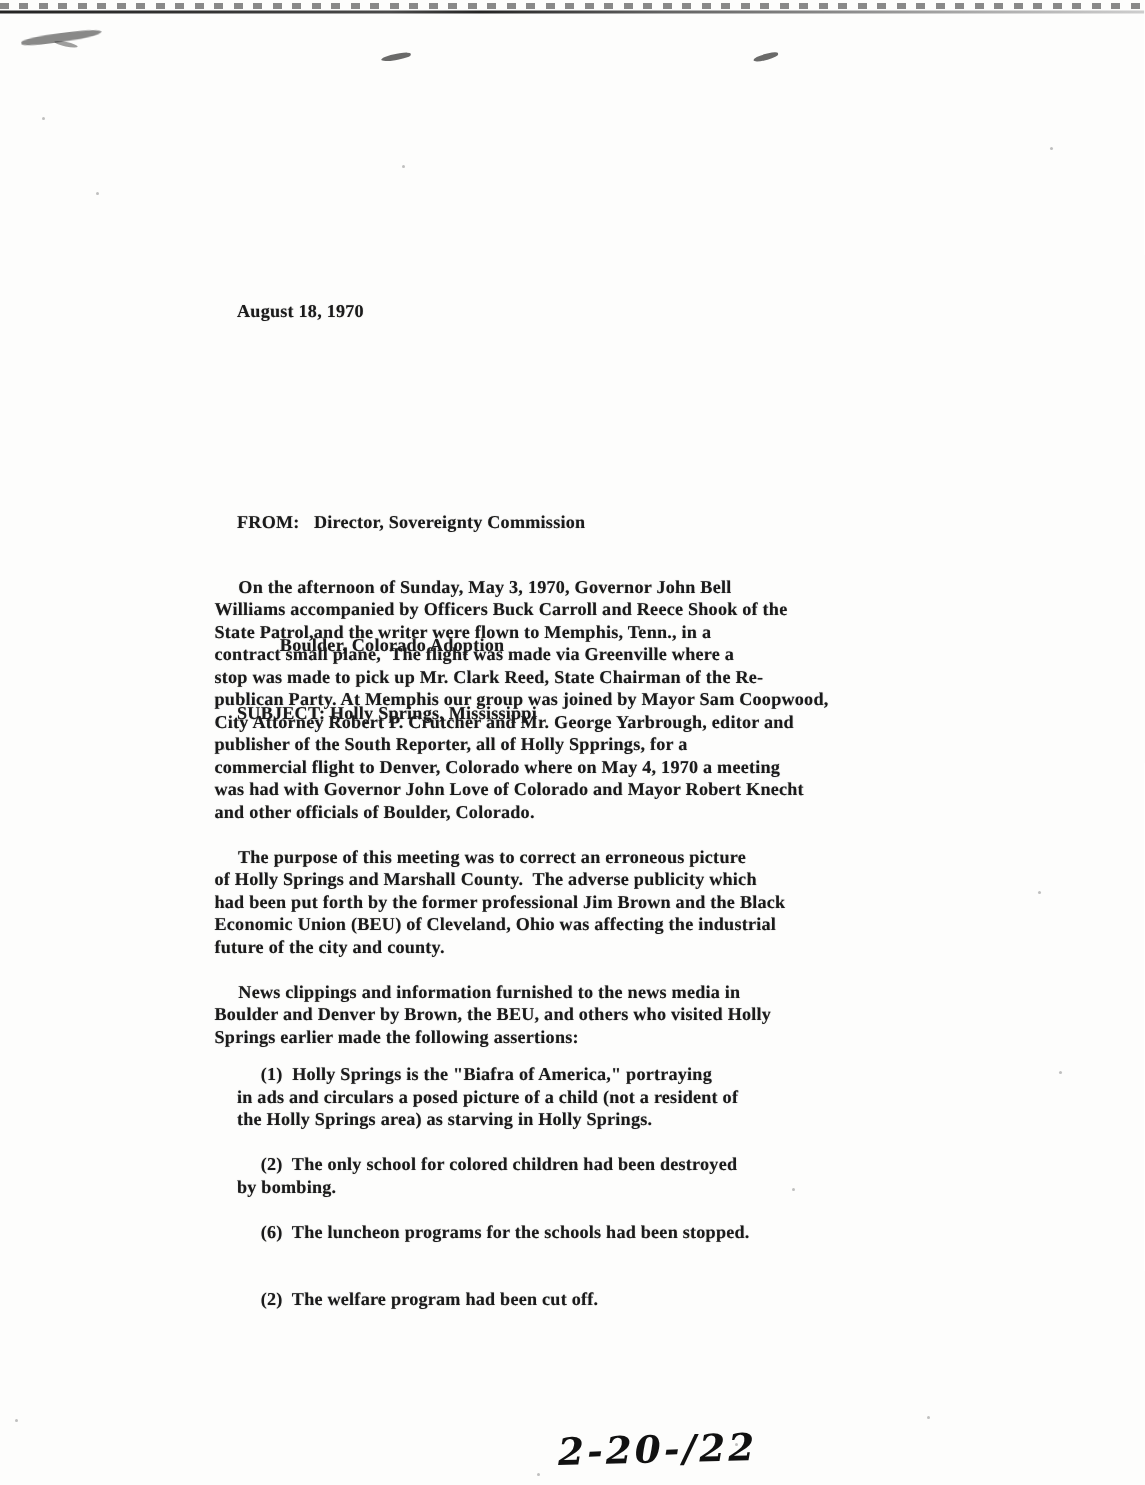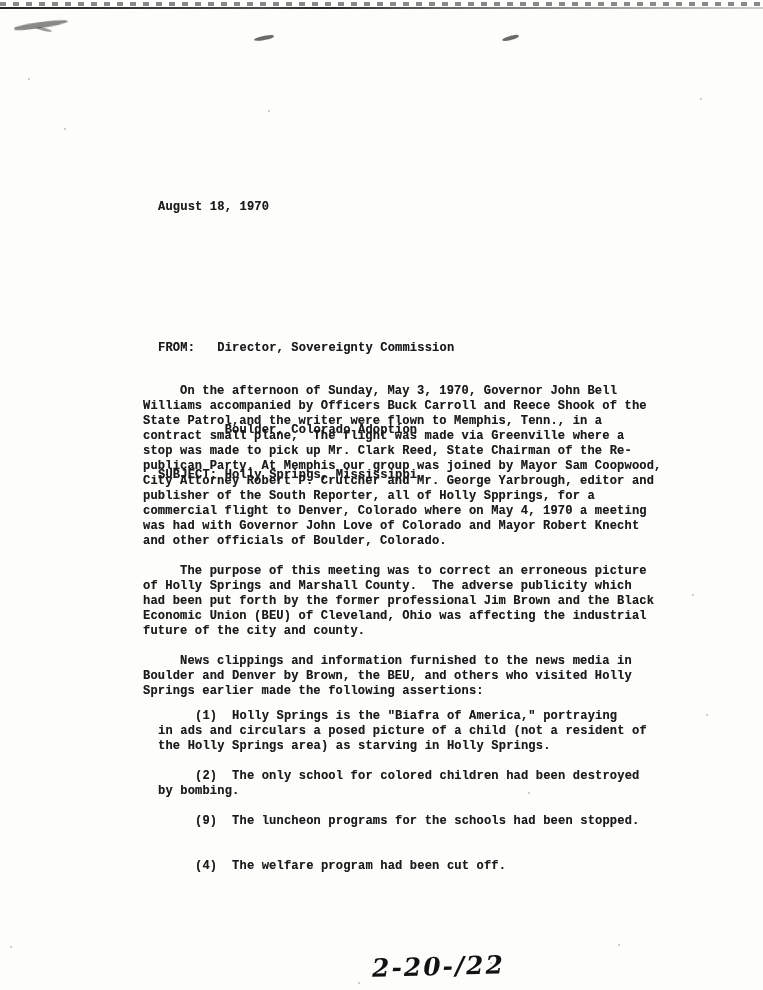--- a/index.html
+++ b/index.html
@@ -80,21 +80,21 @@
     position: absolute;
     background: #8d8d8d;
     width: 2px; height: 2px;
     border-radius: 50%;
     opacity: .55;
   }
 
   
   .typed {
     position: absolute;
-    font-family: Liberation Mono, monospace;
+    font-family: Liberation Serif, serif;
     font-size: 12.1px;
     line-height: 15px;
     font-weight: 700;
     letter-spacing: 0.15px;
     white-space: pre;
     color: #1b1b1b;
     text-shadow: 0 0 .6px rgba(40,40,40,.55);
   }
 
   .date-line   { left: 158px; top: 200px; }
@@ -186,20 +186,20 @@
 Economic Union (BEU) of Cleveland, Ohio was affecting the industrial
 future of the city and county.</div>
 
   <div id="item-1" class="typed para">     (1)  Holly Springs is the "Biafra of America," portraying
 in ads and circulars a posed picture of a child (not a resident of
 the Holly Springs area) as starving in Holly Springs.</div>
 
   <div id="item-2" class="typed para">     (2)  The only school for colored children had been destroyed
 by bombing.</div>
 
-  <div id="item-3" class="typed para">     (9)  The luncheon programs for the schools had been stopped.</div>
-
-  <div id="item-4" class="typed para">     (4)  The welfare program had been cut off.</div>
+  <div id="item-3" class="typed para">     (6)  The luncheon programs for the schools had been stopped.</div>
+
+  <div id="item-4" class="typed para">     (2)  The welfare program had been cut off.</div>
 
 
   <div id="archival-number">2-20-/22</div>
 
 </div>
 
 </body></html>

